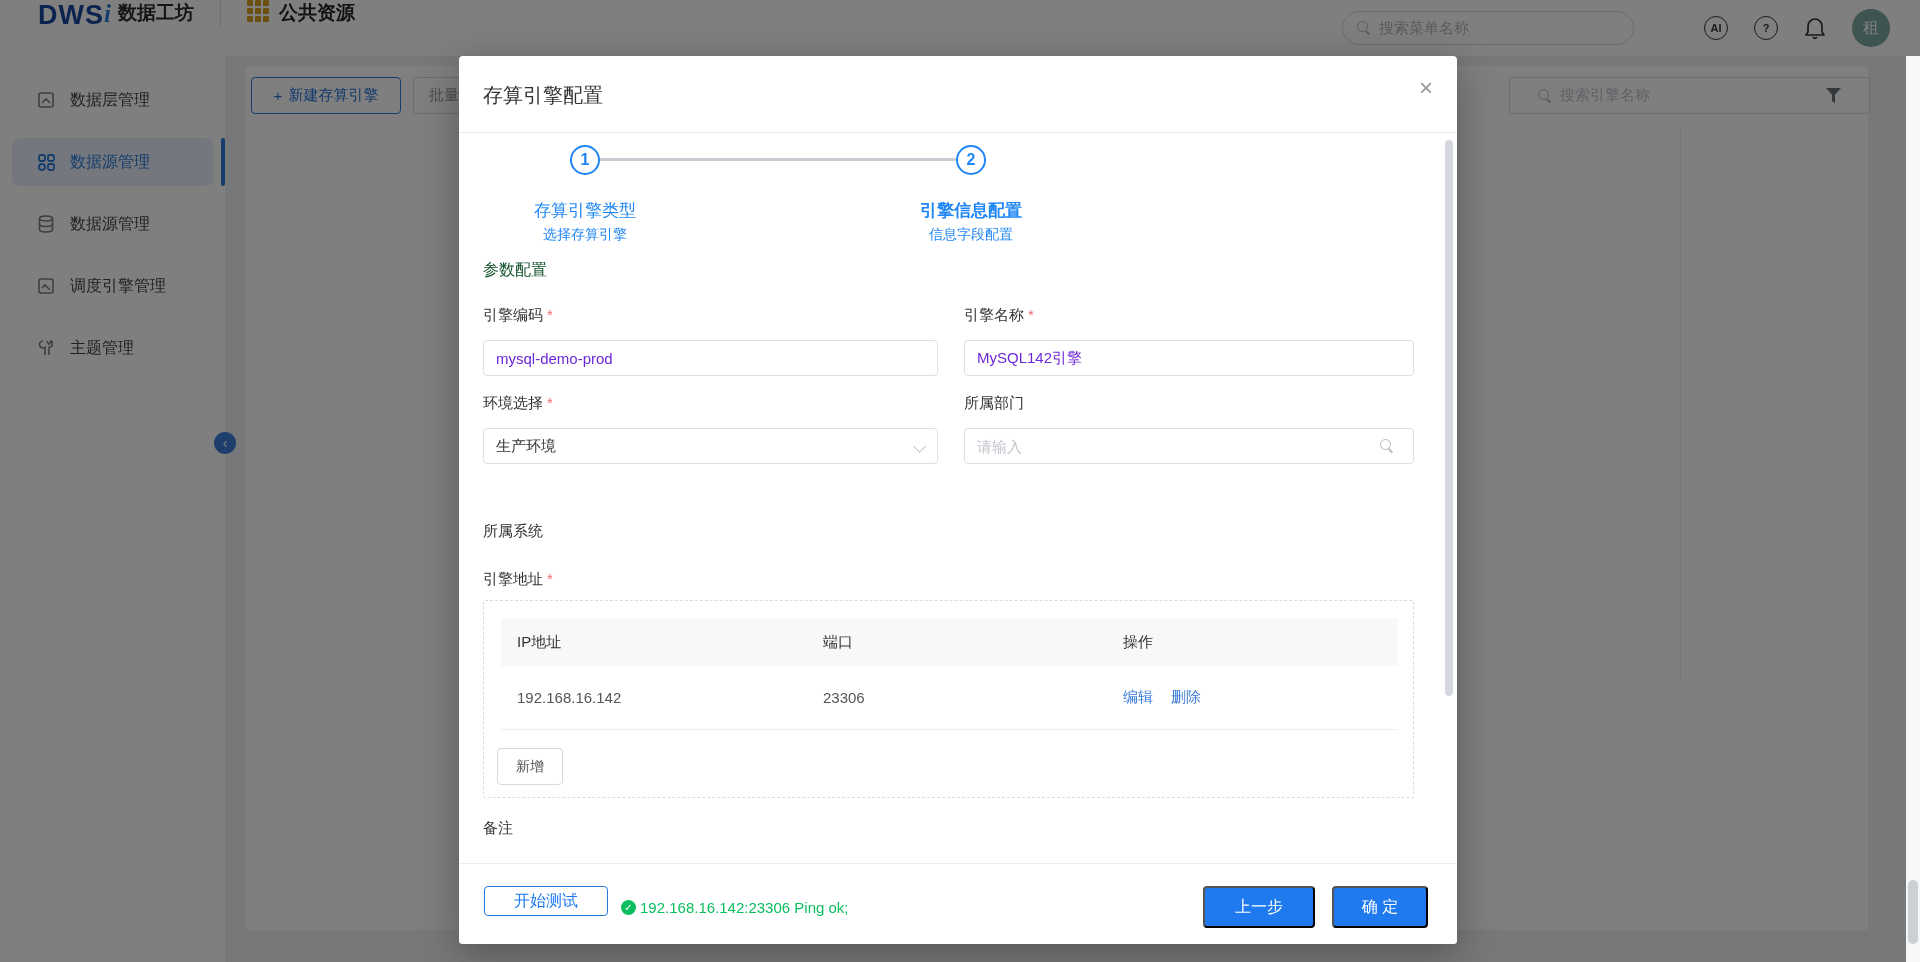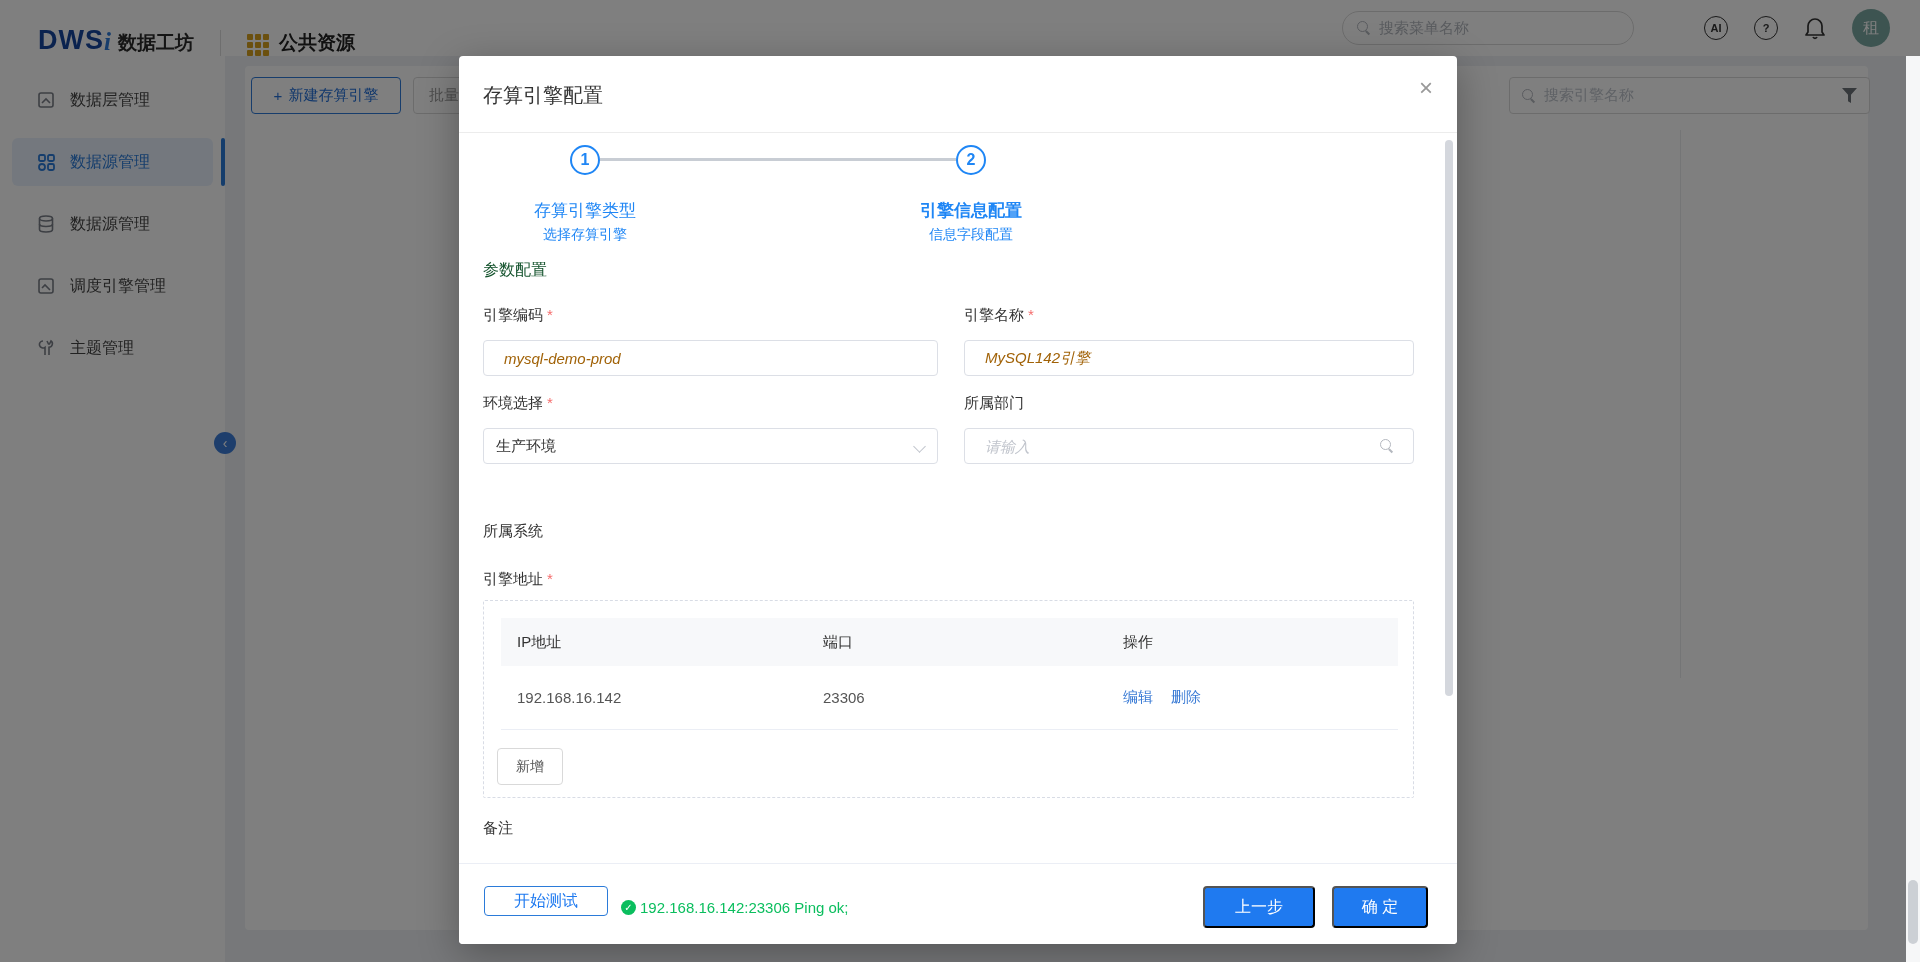--- a/index.html
+++ b/index.html
@@ -1,21 +1,21 @@
 <!DOCTYPE html>
 <html><head>
 <meta charset="utf-8">
 <style>
   * { margin:0; padding:0; box-sizing:border-box; font-family:"Liberation Sans","DejaVu Sans",sans-serif; }
   html,body { width:1920px; height:962px; overflow:hidden; background:#eef0f4; }
   body { position:relative; }
 
   
   .topbar { position:absolute; left:0; top:0; width:1920px; height:56px; background:#fff; z-index:1; }
-  .topbar-left { position:absolute; left:38px; top:0; height:56px; display:flex; align-items:flex-end; }
+  .topbar-left { position:absolute; left:38px; top:0; height:56px; display:flex; align-items:flex-start; }
   .logo-dws { font-size:27px; font-weight:800; color:#17479e; letter-spacing:1px; }
   .logo-i { font-size:25px; font-weight:700; font-style:italic; color:#2f7bd9; margin-right:7px; font-family:"Liberation Serif","DejaVu Serif",serif; }
   .brand { font-size:19px; font-weight:600; color:#2a2a2a; }
   .tb-divider { width:1px; height:26px; background:#ddd; margin:0 26px; }
   .grid-icon { display:grid; grid-template-columns:repeat(3,6px); grid-template-rows:repeat(3,6px); gap:2px; margin-right:10px; }
   .grid-icon span { background:#d6a11f; border-radius:1px; }
   .module-label { font-size:19px; font-weight:700; color:#222; }
   .topbar-right { position:absolute; right:30px; top:0; height:56px; display:flex; align-items:center; }
   .menu-search { width:292px; height:34px; border:1px solid #d9d9d9; border-radius:17px; display:flex; align-items:center; padding:0 14px; margin-right:70px; color:#b4b8bf; font-size:15px; background:#fff; }
   .sicon { width:14px; height:14px; position:relative; flex:0 0 auto; margin-right:8px; }
@@ -32,21 +32,21 @@
   .side-item .ic { width:20px; height:20px; margin-right:14px; color:#7a7f88; display:flex; }
   .side-item.active { background:#e9f1fc; color:#2b7bd9; }
   .side-item.active .ic { color:#2b7bd9; }
   .side-active-bar { position:absolute; right:0; width:4px; height:48px; background:#2b7bd9; border-radius:2px; }
   .collapse-btn { position:absolute; left:214px; top:432px; width:22px; height:22px; border-radius:50%; background:#3d7dd8; color:#fff; font-size:14px; display:flex; align-items:center; justify-content:center; z-index:2; }
 
   
   .card { position:absolute; left:245px; top:66px; width:1623px; height:864px; background:#fff; border-radius:4px; z-index:1; }
   .btn-outline-blue { position:absolute; height:37px; border:1px solid #2f7bd9; color:#2470d8; background:#fff; border-radius:4px; font-size:15px; display:flex; align-items:center; justify-content:center; padding:0 16px; }
   .btn-outline-gray { position:absolute; height:37px; border:1px solid #d9d9d9; color:#9a9a9a; background:#fff; border-radius:4px; font-size:15px; display:flex; align-items:center; padding:0 15px; }
-  .engine-search { position:absolute; left:1509px; top:77px; width:361px; height:37px; border:1px solid #d9d9d9; border-radius:4px; background:#fff; display:flex; align-items:center; padding:0 12px; font-size:15px; color:#bfc4cc; }
+  .engine-search { position:absolute; left:1509px; top:77px; width:361px; height:37px; border:1px solid #d9d9d9; border-radius:4px; background:#fff; display:flex; align-items:center; padding:0 28px; font-size:15px; color:#bfc4cc; }
   .funnel { margin-left:auto; width:15px; height:15px; background:#6d7278; clip-path:polygon(0 0,100% 0,60% 45%,60% 100%,40% 88%,40% 45%); }
 
   .thead { position:absolute; left:246px; top:130px; width:1621px; height:48px; background:#f8f9fb; border-top:1px solid #ebeef5; border-bottom:1px solid #e8eaec; font-size:15px; color:#555; }
   .trow { position:absolute; left:246px; width:1621px; height:50px; border-bottom:1px solid #ebeef5; font-size:15px; color:#555; background:#fff; }
   .cell { position:absolute; top:0; height:100%; display:flex; align-items:center; }
   .cb { position:absolute; left:44px; top:50%; margin-top:-8px; width:16px; height:16px; border:1px solid #b6bbc4; border-radius:3px; background:#fff; }
   .cname { left:87px; color:#3a7bd5; }
   .ctime { left:1207px; }
   .cop  { left:1449px; color:#3a7bd5; }
   .vline { position:absolute; left:1680px; top:130px; width:1px; height:548px; background:#e8eaec; z-index:1; }
@@ -69,21 +69,21 @@
   .m-hdiv { position:absolute; left:0; top:76px; width:100%; height:1px; background:#ececec; }
 
   .step-circle { position:absolute; width:30px; height:30px; border:2px solid #1f86f5; border-radius:50%; color:#1f86f5; font-size:16px; font-weight:700; display:flex; align-items:center; justify-content:center; background:#fff; }
   .step-line { position:absolute; left:141px; top:102px; width:356px; height:3px; background:#c8cdd4; }
   .step-title { position:absolute; top:143px; transform:translateX(-50%); font-size:17px; color:#1f86f5; white-space:nowrap; }
   .step-sub { position:absolute; top:170px; transform:translateX(-50%); font-size:14px; color:#1f86f5; white-space:nowrap; }
 
   .sec-title { position:absolute; left:24px; top:204px; font-size:16px; color:#14532d; }
   .f-label { position:absolute; font-size:15px; color:#333; }
   .req { color:#f56c6c; margin-left:4px; }
-  .f-input { position:absolute; height:36px; border:1px solid #dcdfe6; border-radius:4px; font-size:15px; color:#a16207; padding:0 20px; background:#fff; outline:none;font-style:italic; }
+  .f-input { position:absolute; height:36px; border:1px solid #dcdfe6; border-radius:4px; font-size:15px; color:#6d28d9; padding:0 12px; background:#fff; outline:none; }
   .f-input::placeholder { color:#c0c4cc; }
   .f-select { position:absolute; height:36px; border:1px solid #dcdfe6; border-radius:4px; font-size:15px; color:#333; padding:0 12px; background:#fff; display:flex; align-items:center; }
   .f-select.disabled { color:#c0c4cc; background:#fbfcfd; border-color:#e4e7ed; }
   .chev { position:absolute; right:13px; top:13px; width:9px; height:9px; border-right:1.6px solid #c0c4cc; border-bottom:1.6px solid #c0c4cc; transform:rotate(45deg); }
   .in-sicon { position:absolute; right:12px; top:11px; }
 
   .dash-box { position:absolute; left:24px; top:544px; width:931px; height:198px; border:1px dashed #d8dce5; border-radius:2px; }
   .addr-table { position:absolute; left:17px; top:17px; width:897px; }
   .addr-head { height:48px; background:#f7f8fa; display:flex; align-items:center; font-size:15px; color:#333; }
   .addr-row { height:64px; display:flex; align-items:center; font-size:15px; color:#555; border-bottom:1px solid #ebeef5; }

